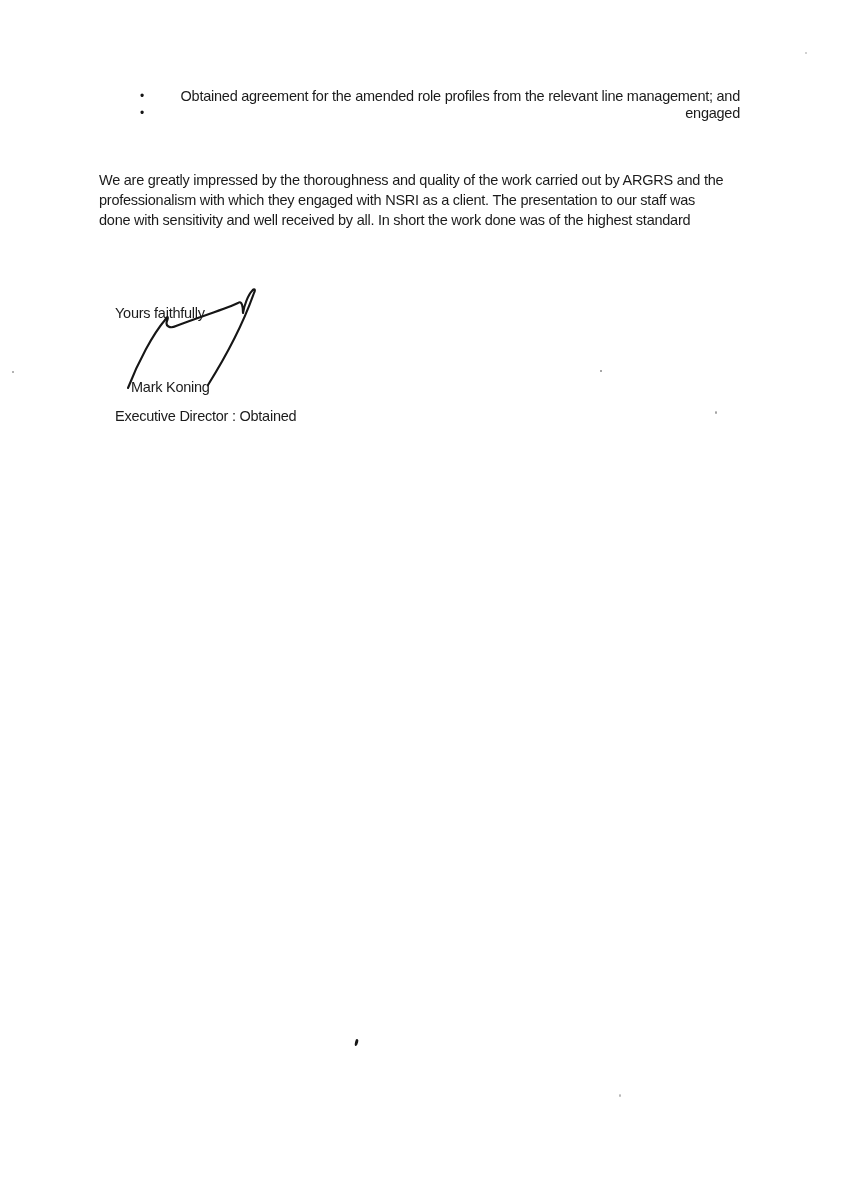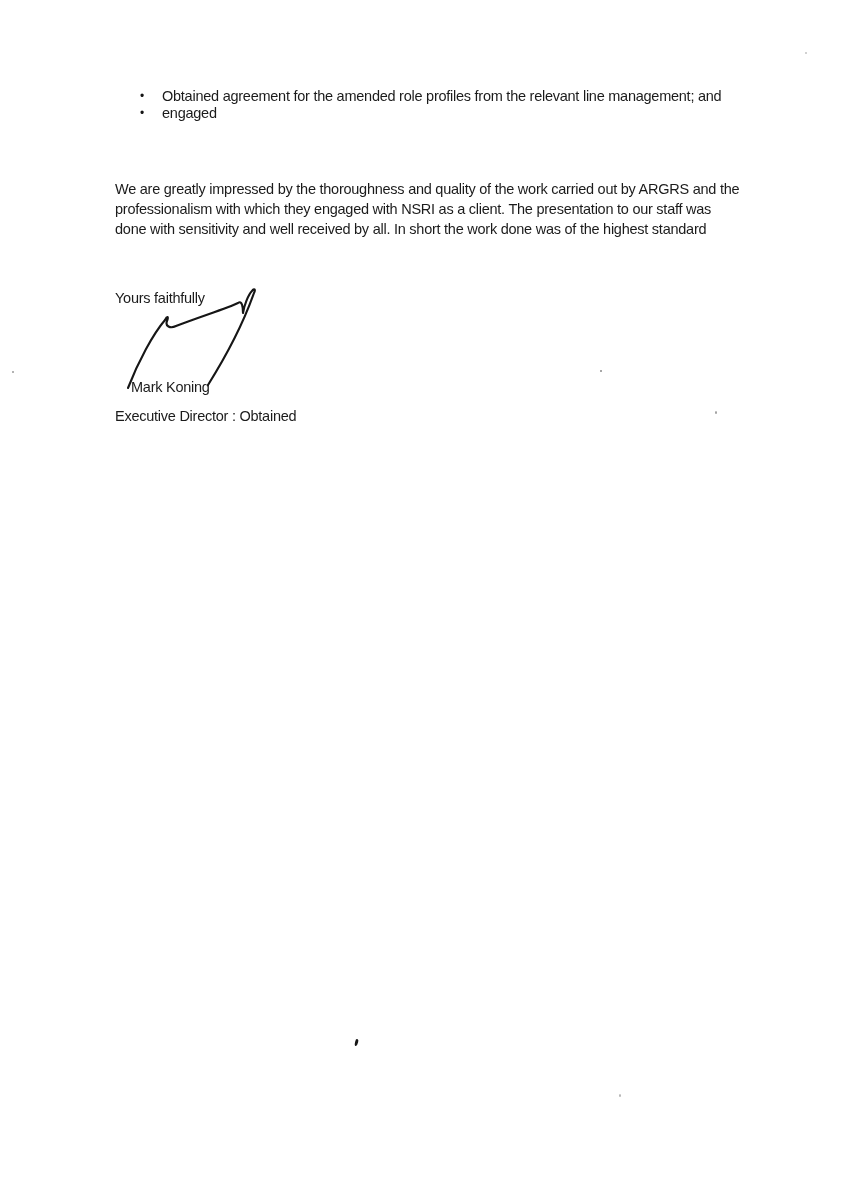--- a/index.html
+++ b/index.html
@@ -31,38 +31,37 @@
     align-items: flex-start;
     line-height: 16.6px;
   }
   .b-glyph {
     width: 22px;
     flex: 0 0 22px;
     font-size: 12px;
     line-height: 16.6px;
     color: #141414;
   }
-  .b-text { flex: 1; }
+  .b-text { flex: 1; text-align: right; }
   .b-text .line { display: block; }
   
   .para {
     position: absolute;
-    left: 115px;
+    left: 99px;
     top: 171px;
     width: 660px;
-    margin-top: 9px;
   }
   .para .line {
     display: block;
     line-height: 19.8px;
   }
   .closing {
     position: absolute;
     left: 115px;
-    top: 290px;
+    top: 305px;
   }
   .sig {
     position: absolute;
     left: 110px;
     top: 282px;
     width: 152px;
     height: 108px;
     pointer-events: none;
   }
   .sig path {

